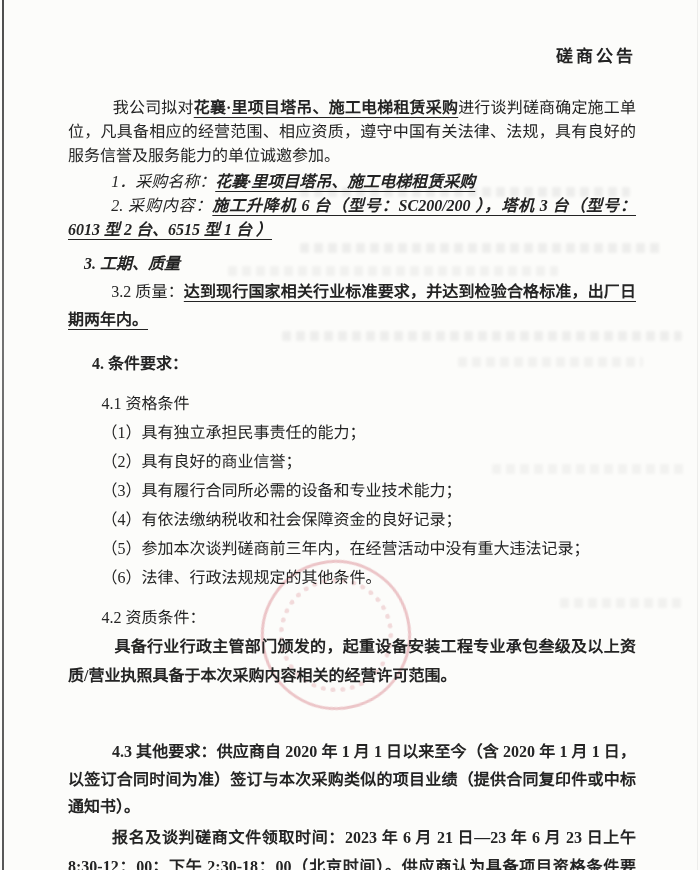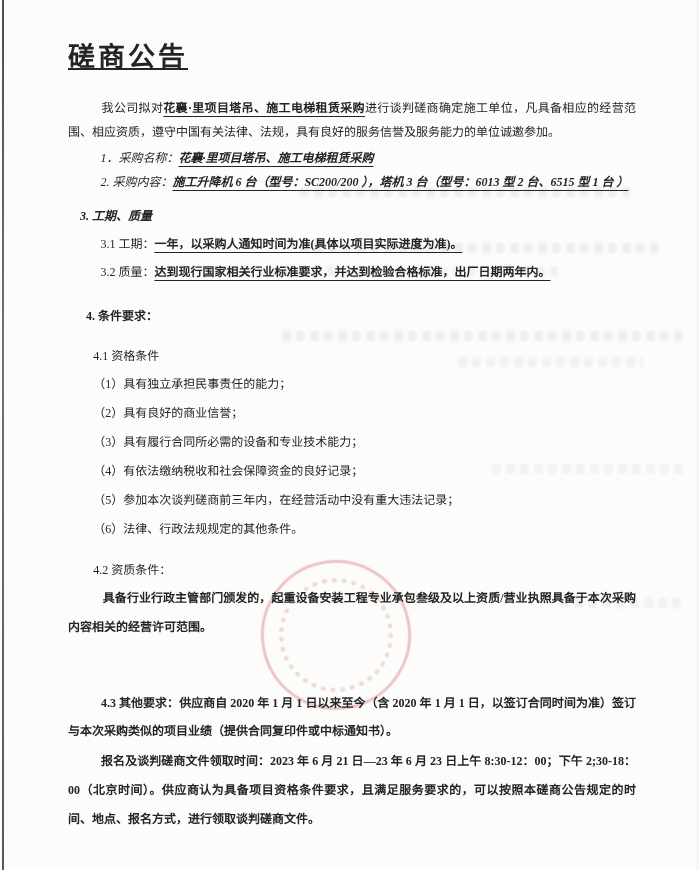--- a/index.html
+++ b/index.html
@@ -13,26 +13,26 @@
   }
   
   .edge-left{position:absolute;left:2px;top:0;width:2px;height:100%;
     background:linear-gradient(180deg,#2e2e2e,#5a5a5a 40%,#3a3a3a);opacity:.85;}
   .edge-right{position:absolute;right:2px;top:0;width:1px;height:100%;background:#000;opacity:.06;}
 
   .content{position:relative;padding:20px 64px 0 68px;z-index:2;}
 
   .title{
     margin:20px 0 0 0;
-    text-align:left;
-    font-size:27px;line-height:34px;
-    font-weight:700;letter-spacing:3px;text-decoration:underline;
+    text-align:right;
+    font-size:17px;line-height:34px;
+    font-weight:700;letter-spacing:3px;
   }
 
-  p{margin:0;font-size:12px;text-align:justify;}
+  p{margin:0;font-size:16px;text-align:justify;}
   .u{text-decoration:underline;text-underline-offset:4px;text-decoration-thickness:1.2px;}
   .b{font-weight:700;}
 
   .intro{margin-top:22px;line-height:24px;text-indent:2.8em;}
   .item{line-height:24px;text-indent:2.7em;font-style:italic;}
   .item-first{margin-top:2px;}
   .sec3-head{margin-top:8px;line-height:28px;text-indent:1em;font-weight:700;font-style:italic;}
   .sec-line{line-height:28px;text-indent:2.7em;}
   .sec4-head{margin-top:16px;line-height:28px;text-indent:1.5em;font-weight:700;}
   .sub-head{margin-top:12px;line-height:28px;text-indent:2.1em;}
@@ -86,21 +86,20 @@
     <h1 class="title">磋商公告</h1>
 
     <p class="intro"><span>我公司拟对</span><span class="u b">花襄·里项目塔吊、施工电梯租赁采购</span><span>进行谈判磋商确定施工单位，凡具备相应的经营范围、相应资质，遵守中国有关法律、法规，具有良好的服务信誉及服务能力的单位诚邀参加。</span></p>
 
     <p class="item item-first"><span>1．采购名称：</span><span class="u b">花襄·里项目塔吊、施工电梯租赁采购</span></p>
 
     <p class="item"><span>2. 采购内容：</span><span class="u b">施工升降机 6 台（型号：SC200/200 ），塔机 3 台（型号：6013 型 2 台、6515 型 1 台 ）</span></p>
 
     <p class="sec3-head">3. 工期、质量</p>
 
-    <p class="sec-line"><span>3.1 工期：</span><span class="u b">一年，以采购人通知时间为准(具体以项目实际进度为准)。</span></p>
 
     <p class="sec-line"><span>3.2 质量：</span><span class="u b">达到现行国家相关行业标准要求，并达到检验合格标准，出厂日期两年内。</span></p>
 
     <p class="sec4-head">4. 条件要求：</p>
 
     <p class="sub-head">4.1 资格条件</p>
 
     <p class="qitem">（1）具有独立承担民事责任的能力；</p>
     <p class="qitem">（2）具有良好的商业信誉；</p>
     <p class="qitem">（3）具有履行合同所必需的设备和专业技术能力；</p>

